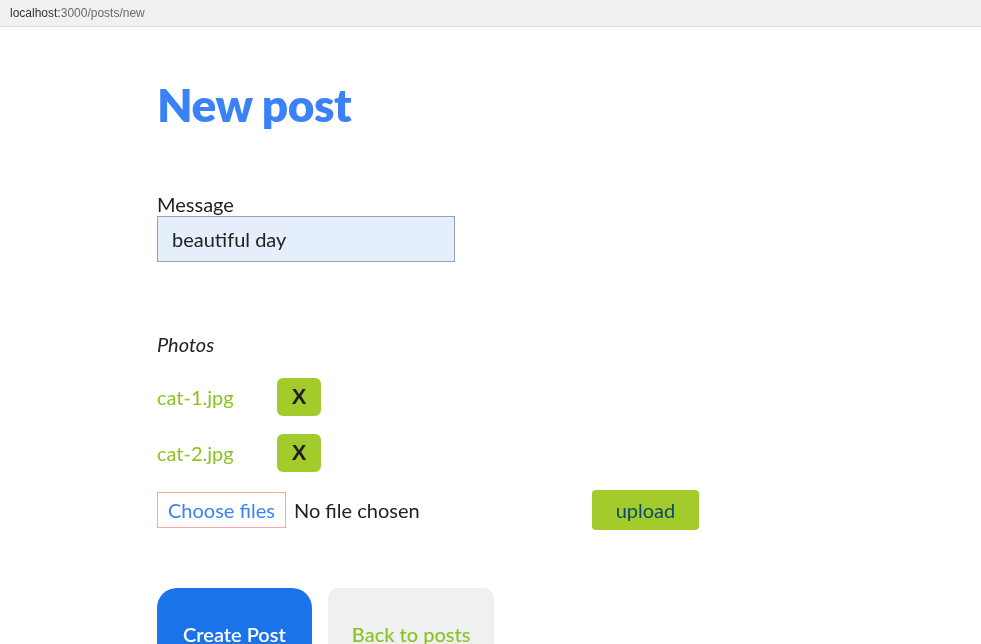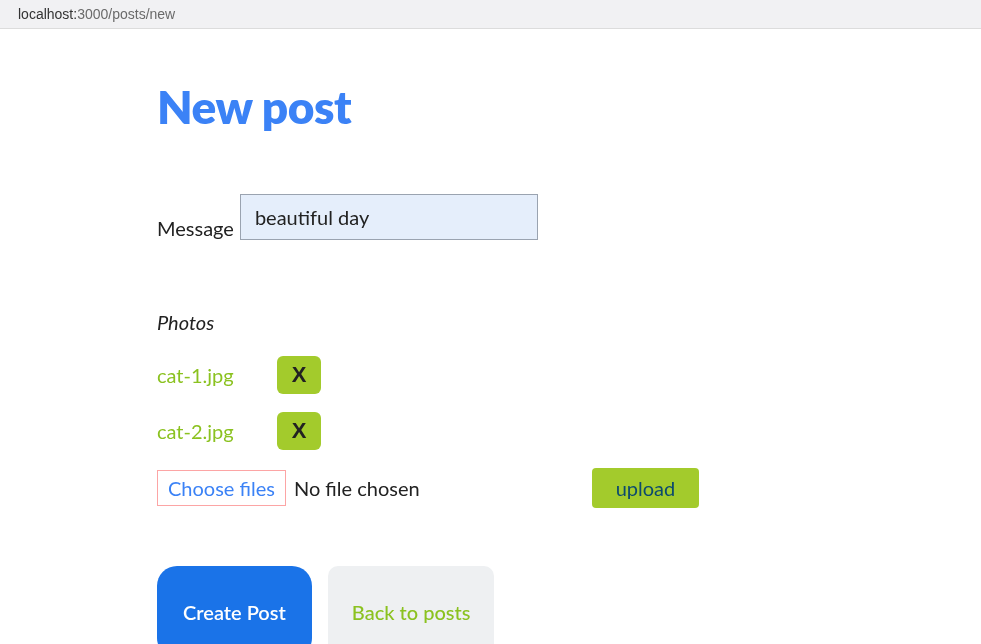--- a/index.html
+++ b/index.html
@@ -11,22 +11,22 @@
       font-family: -apple-system, BlinkMacSystemFont, "Segoe UI", "Lato", "Helvetica Neue", sans-serif;
       background: #fff;
       color: #222;
       width: 981px;
       height: 644px;
       overflow: hidden;
     }
     .url-bar {
       background: #f1f1f3;
       border-bottom: 1px solid #dcdcdc;
-      padding: 6px 18px;
-      font-size: 14px;
+      padding: 6px 10px;
+      font-size: 12px;
       color: #5a5a5a;
       font-family: -apple-system, sans-serif;
     }
     .url-bar .host {
       color: #333;
     }
     .url-bar .path {
       color: #6a6a6a;
     }
     .container {
@@ -35,22 +35,23 @@
     }
     h1 {
       font-size: 46px;
       font-weight: 800;
       letter-spacing: -0.5px;
       margin-bottom: 60px;
       color: #3b82f6;
     }
     .form-row {
       display: flex;
-      align-items: flex-end;
+      align-items: flex-start;
       margin-bottom: 70px;
+      flex-direction: column;
     }
     .form-row label {
       font-size: 20px;
       font-weight: 400;
       margin-right: 6px;
     }
     .text-input {
       font-size: 20px;
       padding: 10px 14px;
       border: 1px solid #9aa3b0;

